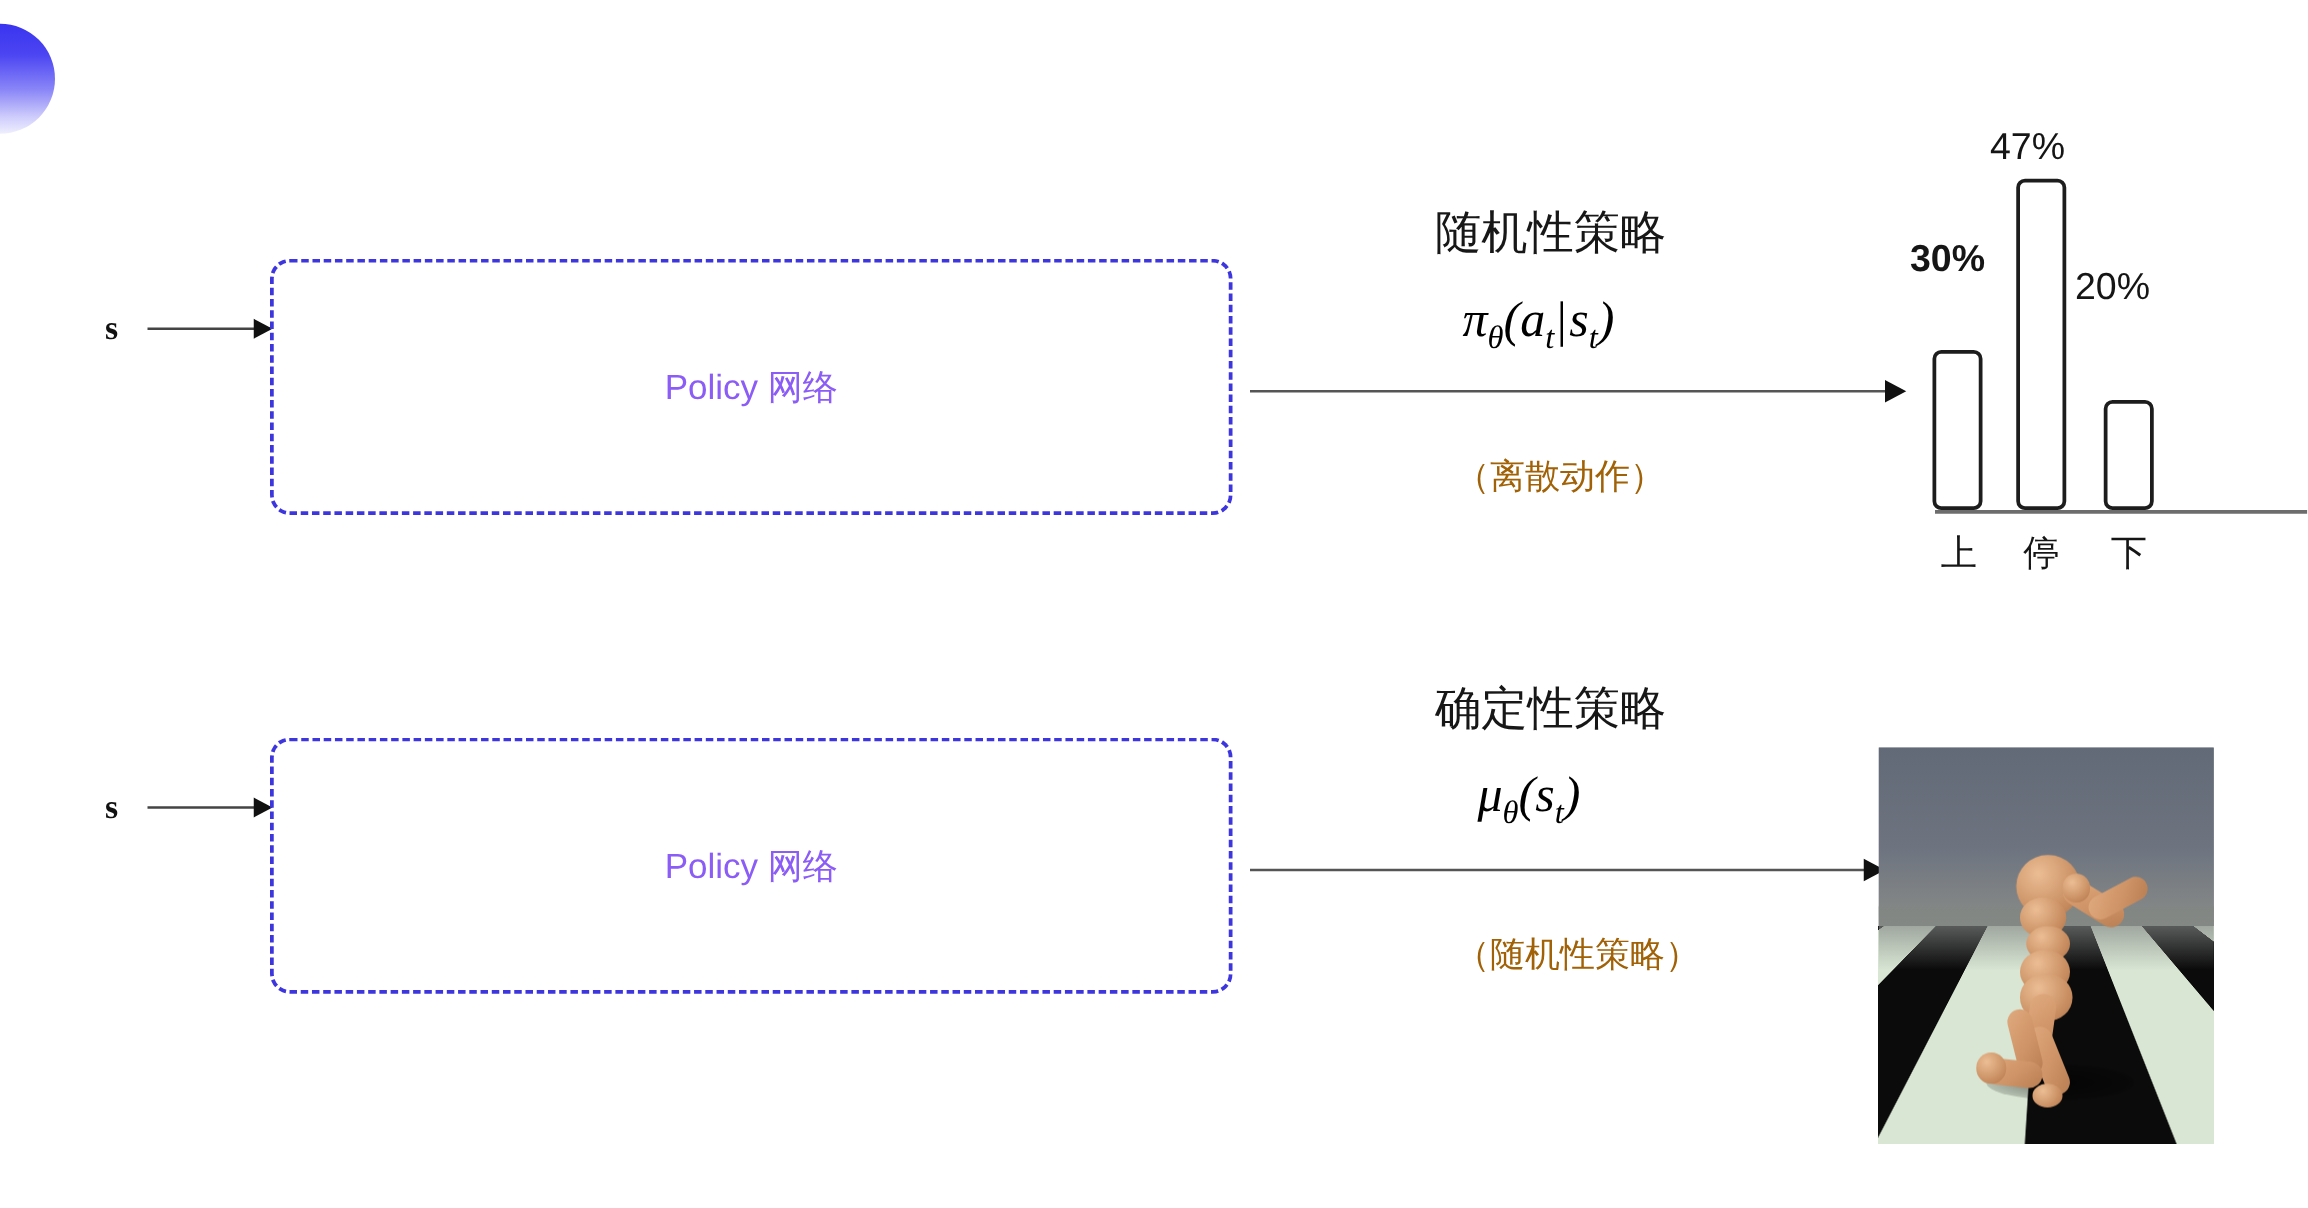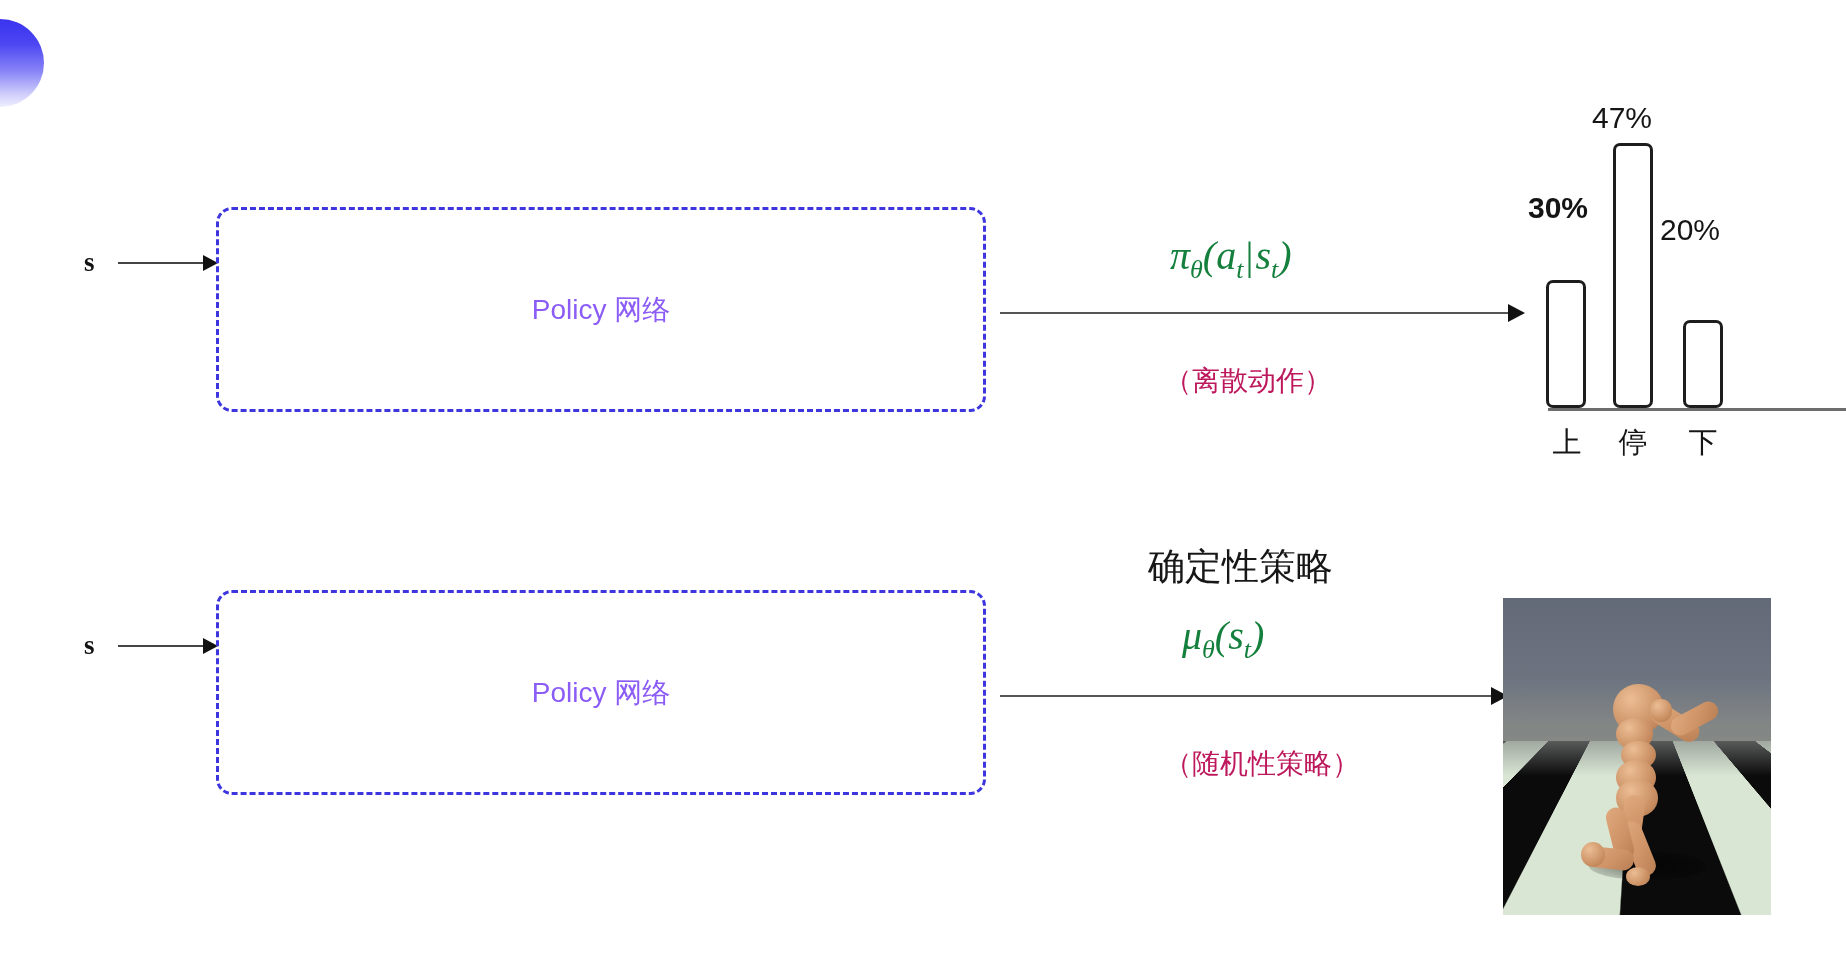--- a/index.html
+++ b/index.html
@@ -108,36 +108,36 @@
     position: absolute;
     font-size: 37px;
     color: #171717;
     white-space: nowrap;
   }
   .policy-formula {
     position: absolute;
     font-family: "Liberation Serif", "DejaVu Serif", serif;
     font-style: italic;
     font-size: 40px;
-    color: #15803d;
+    color: #000000;
     white-space: nowrap;
   }
   .policy-formula .sub {
     font-size: 26px;
     font-style: italic;
     vertical-align: sub;
   }
   .policy-formula .pipe {
     font-style: normal;
     padding: 0 2px;
   }
   .policy-note {
     position: absolute;
     font-size: 28px;
-    color: #be185d;
+    color: #a16207;
     white-space: nowrap;
   }
 
   
   #bar-chart { position: absolute; left: 1470px; top: 95px; width: 376px; height: 310px; }
   .bar {
     position: absolute;
     border: 3px solid #1d1d1d;
     border-radius: 7px;
     background: #ffffff;
@@ -222,20 +222,21 @@
 
     <div class="s-label" style="left:84px; top:247px;">s</div>
     <div class="in-arrow" style="left:118px; top:262px; width:98px;"></div>
 
     <div class="policy-box" style="left:216px; top:207px; width:770px; height:205px;">
       <div class="policy-label">Policy 网络</div>
     </div>
 
     <div class="out-arrow" style="left:1000px; top:312px; width:522px;"></div>
 
+    <div class="policy-title" style="left:1148px; top:161px;">随机性策略</div>
 
     <div class="policy-formula" style="left:1170px; top:232px;">
       <span>π</span><span class="sub">θ</span><span>(</span><span>a</span><span class="sub">t</span><span class="pipe">|</span><span>s</span><span class="sub">t</span><span>)</span>
     </div>
 
     <div class="policy-note" style="left:1164px; top:362px;">（离散动作）</div>
 
     <div id="bar-chart">
 
       <div class="bar-value" style="left:58px; top:96px;font-weight:bold;">30%</div>

